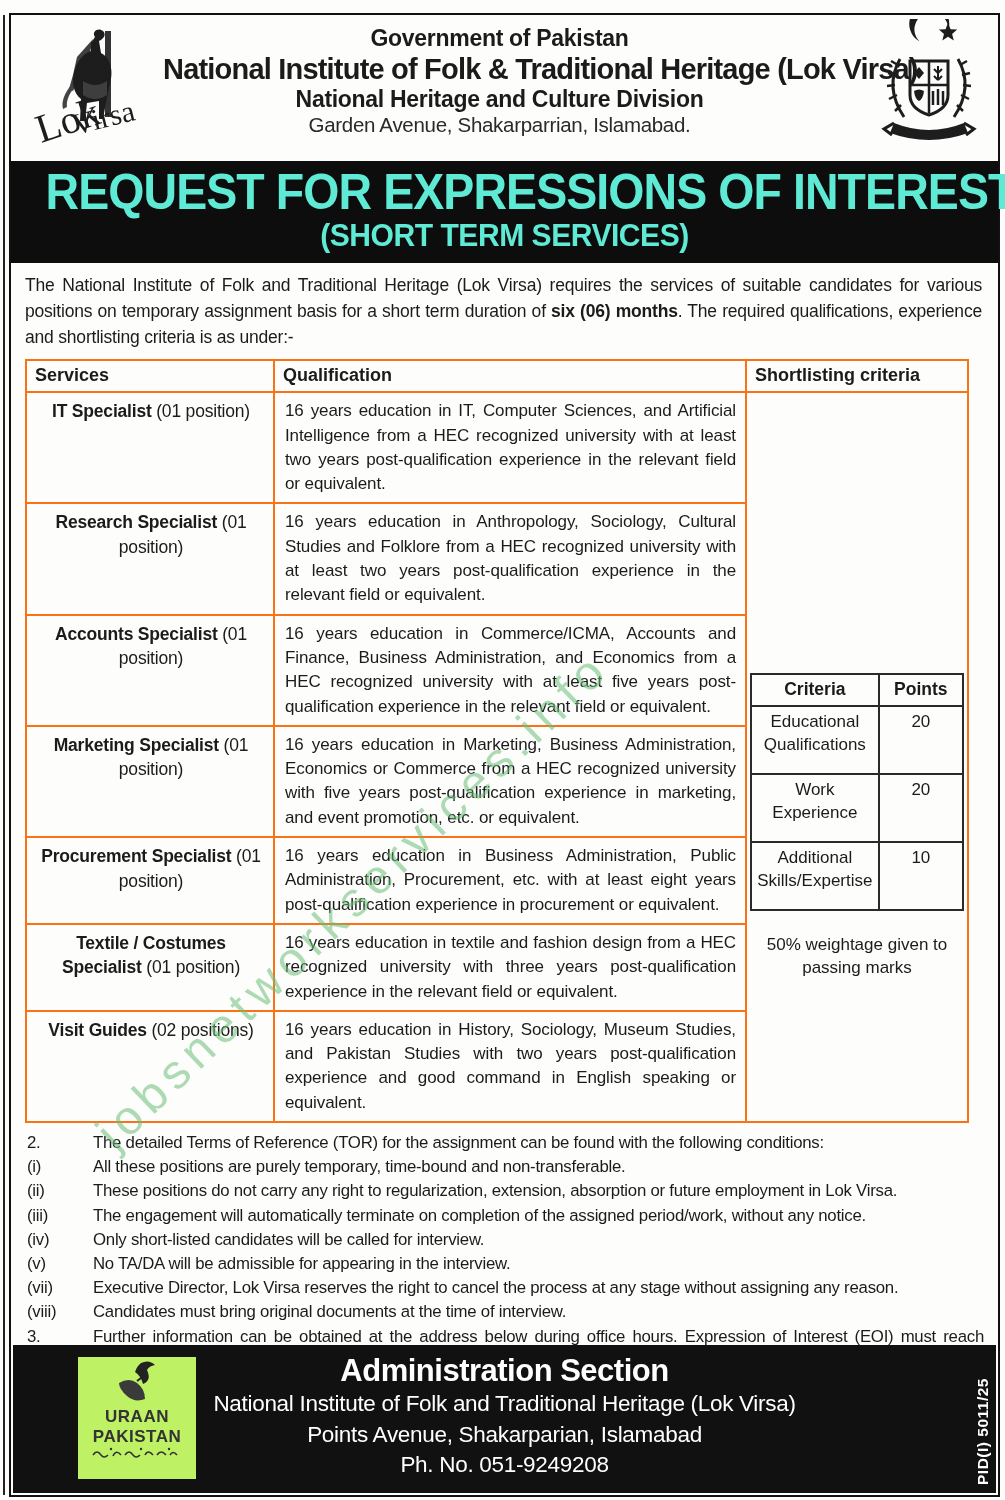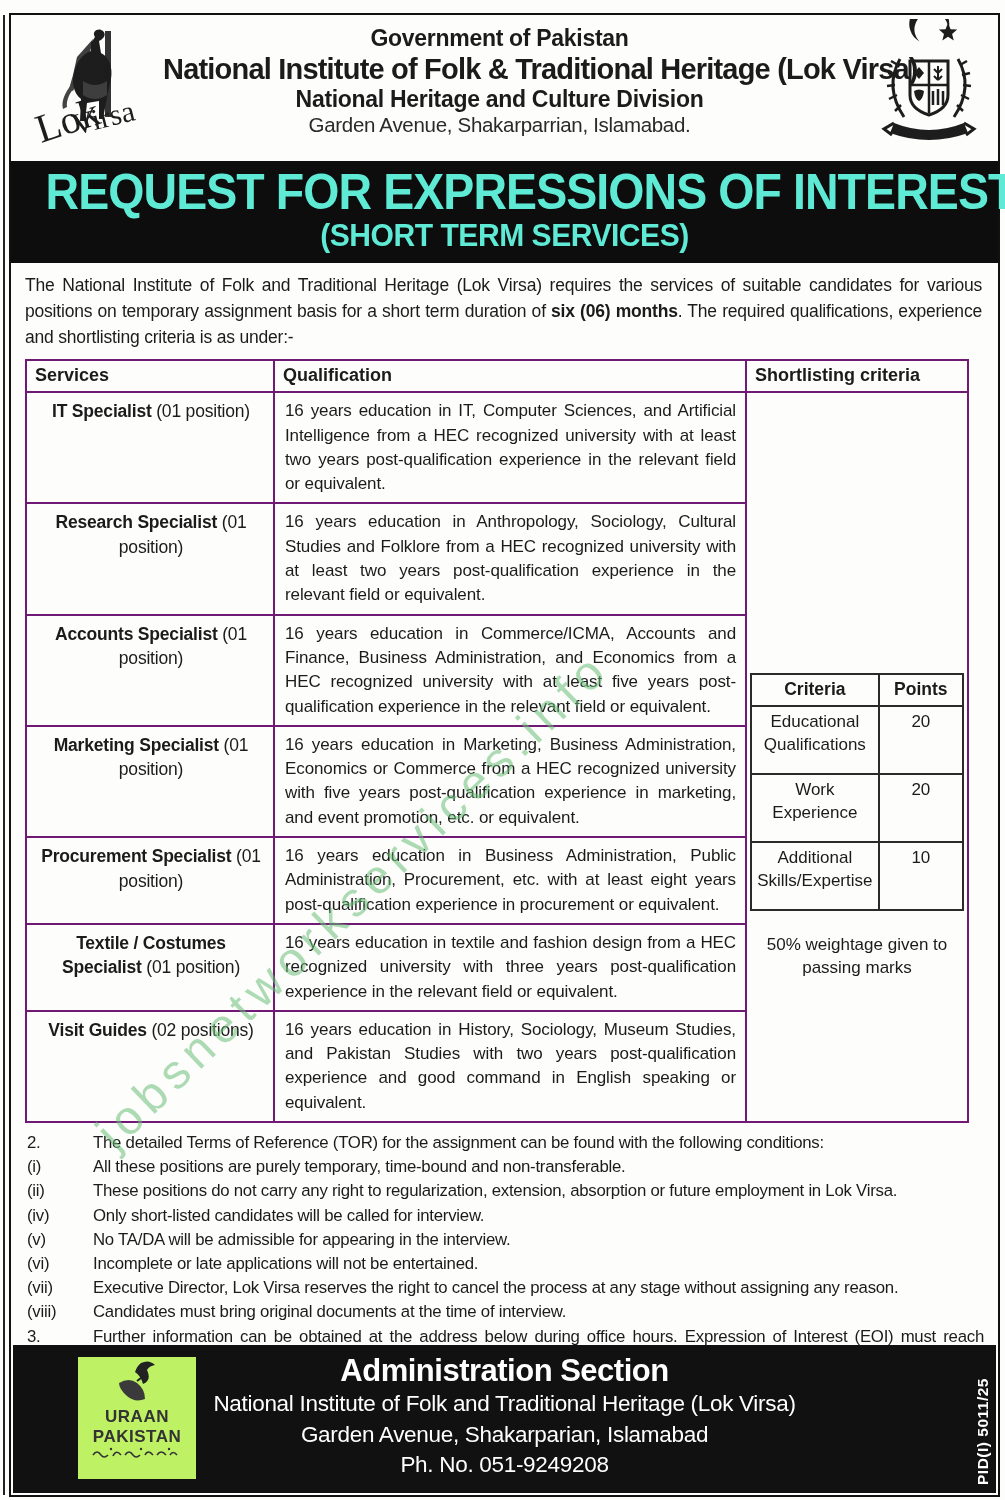--- a/index.html
+++ b/index.html
@@ -32,21 +32,21 @@
   .banner-title { font-size:50px; font-weight:bold; white-space:nowrap;
     transform:scaleX(0.93); transform-origin:center; letter-spacing:-1px; line-height:1.1; }
   .banner-sub { font-size:31px; font-weight:bold; transform:scaleX(0.97);
     transform-origin:center; letter-spacing:-0.5px; line-height:1.05; }
 
   
   .intro { font-size:17.5px; line-height:1.5; text-align:justify; padding:9px 16px 7px 14px; letter-spacing:-0.2px; }
 
   
   table.main { border-collapse:collapse; margin:2px 16px 0 14px; width:942px; table-layout:fixed; }
-  table.main th, table.main td { border:2px solid #701a75; vertical-align:top; }
+  table.main th, table.main td { border:2px solid #f97316; vertical-align:top; }
   table.main th { font-size:18px; text-align:left; padding:4px 8px 5px; }
   col.c-serv { width:248px; } col.c-qual { width:472px; } col.c-short { width:222px; }
   td.serv { font-size:17.5px; padding:6px 6px 4px 8px; line-height:1.4; letter-spacing:-0.2px;text-align:center; }
   td.qual { font-size:17px; padding:6px 9px 6px 10px; line-height:1.43; text-align:justify; letter-spacing:-0.1px;border-radius:22px; }
   td.shortcell { padding:268px 2px 8px; vertical-align:top; }
 
   table.crit { border-collapse:collapse; width:214px; margin:12px auto; }
   table.crit th, table.crit td { border:2px solid #2a2a2a; text-align:center; font-size:17px; line-height:1.35; }
   table.crit th { font-size:17.5px; padding:3px 2px; }
   table.crit td { padding:4px 3px 16px; vertical-align:top; }
@@ -206,30 +206,30 @@
         </div>
       <div class="cond">
           <span class="cnum">(i)</span>
           <div class="ctext">All these positions are purely temporary, time-bound and non-transferable.</div>
         </div>
       <div class="cond">
           <span class="cnum">(ii)</span>
           <div class="ctext">These positions do not carry any right to regularization, extension, absorption or future employment in Lok Virsa.</div>
         </div>
       <div class="cond">
+          <span class="cnum">(iii)</span>
+          <div class="ctext">The engagement will automatically terminate on completion of the assigned period/work, without any notice.</div>
+        </div>
+      <div class="cond">
           <span class="cnum">(iv)</span>
           <div class="ctext">Only short-listed candidates will be called for interview.</div>
         </div>
       <div class="cond">
           <span class="cnum">(v)</span>
           <div class="ctext">No TA/DA will be admissible for appearing in the interview.</div>
-        </div>
-      <div class="cond">
-          <span class="cnum">(vi)</span>
-          <div class="ctext">Incomplete or late applications will not be entertained.</div>
         </div>
       <div class="cond">
           <span class="cnum">(vii)</span>
           <div class="ctext">Executive Director, Lok Virsa reserves the right to cancel the process at any stage without assigning any reason.</div>
         </div>
       <div class="cond">
           <span class="cnum">(viii)</span>
           <div class="ctext">Candidates must bring original documents at the time of interview.</div>
         </div>
       <div class="cond">
@@ -249,20 +249,20 @@
         <div class="uraan-name">PAKISTAN</div>
         <svg width="96" height="14" viewBox="0 0 96 14">
           <path d="M4 9 q4 -6 8 0 q3 4 7 0 m5 1 q3 -7 8 -1 m4 0 q4 -6 8 0 q3 4 7 0 m5 0 q3 -6 8 0 m4 0 q4 -6 9 0 m4 0 q3 -5 7 0" fill="none" stroke="#333" stroke-width="1.6"></path>
           <circle cx="22" cy="3" r="1.2" fill="#333"></circle>
             <circle cx="52" cy="3" r="1.2" fill="#333"></circle>
             <circle cx="80" cy="3" r="1.2" fill="#333"></circle>
         </svg>
       </div>
       <div class="f-title">Administration Section</div>
       <div class="f-line">National Institute of Folk and Traditional Heritage (Lok Virsa)</div>
-      <div class="f-line">Garden Avenue, Shakarparian, Islamabad</div>
+      <div class="f-line">Points Avenue, Shakarparian, Islamabad</div>
       <div class="f-line">Ph. No. 051-9249208</div>
       <div class="pid">PID(I) 5011/25</div>
     </div>
 
     <div class="watermark">jobsnetworkservices.info</div>
   </div>
 </div>
 
 </body></html>

